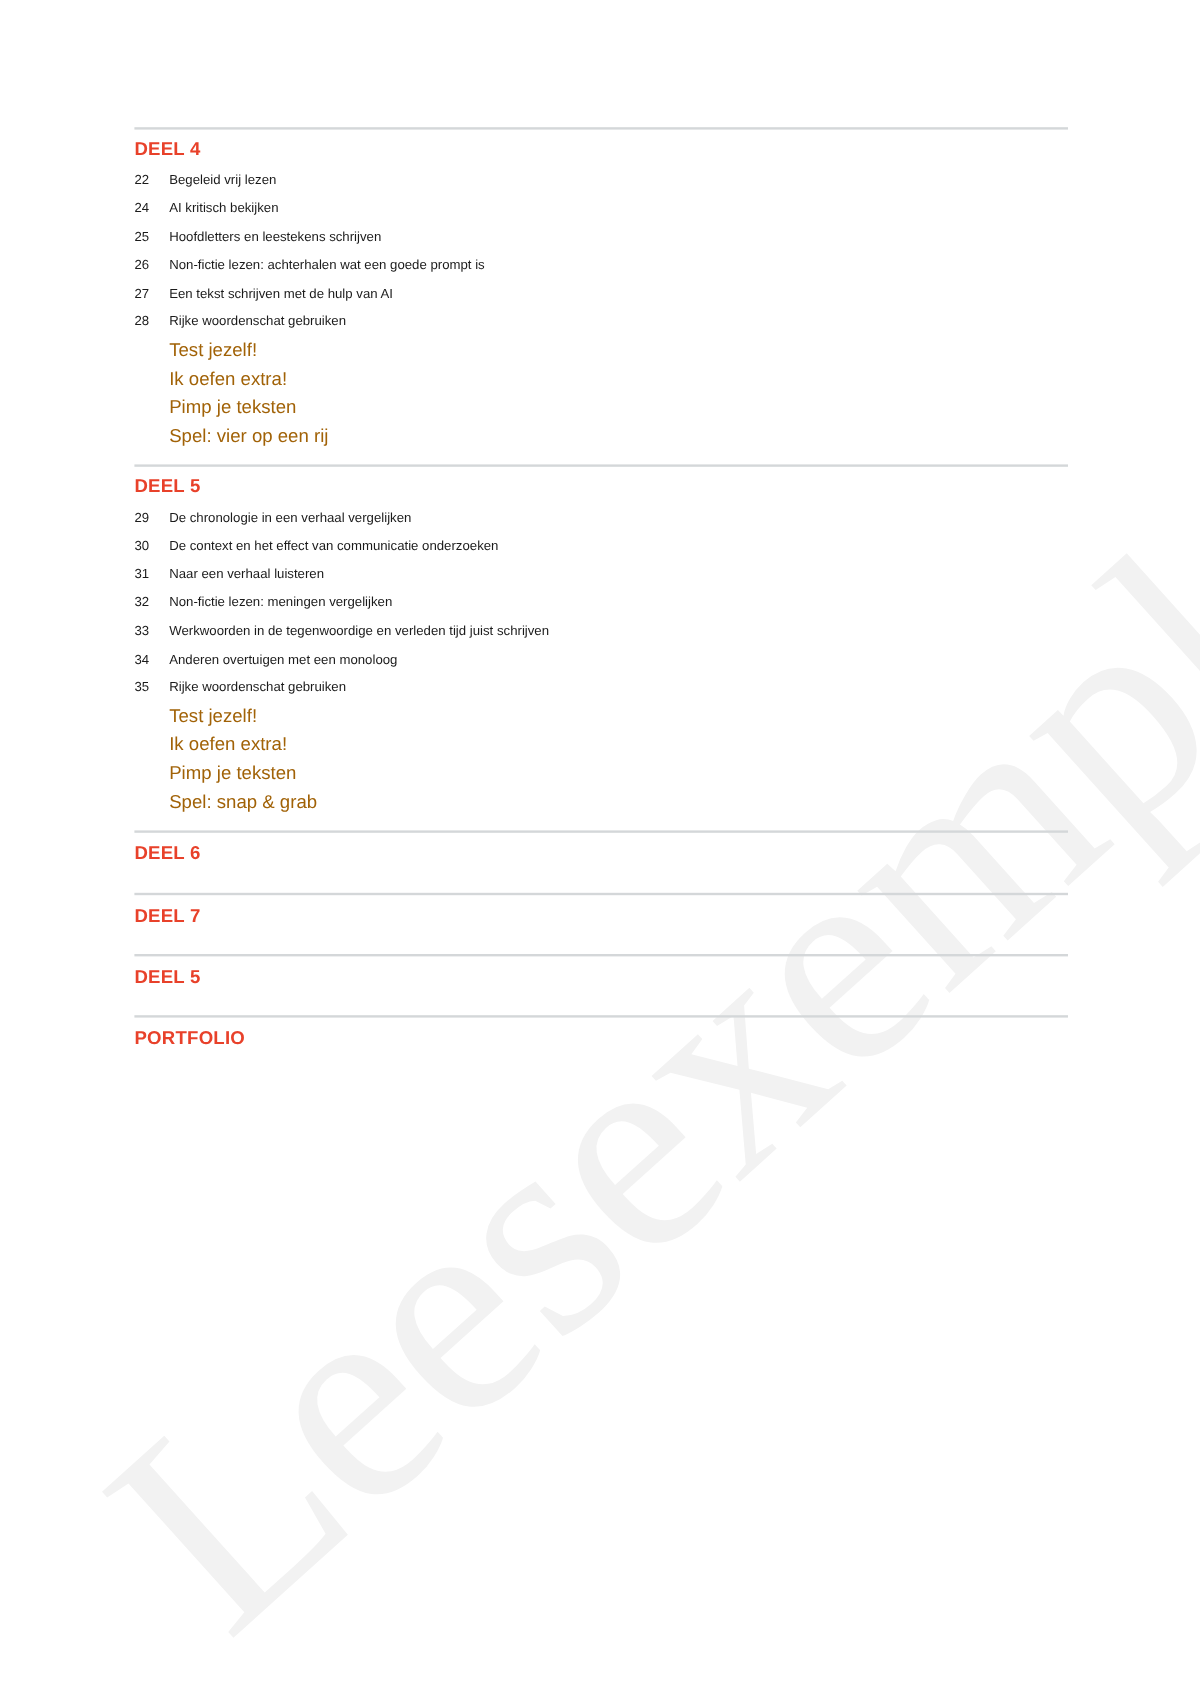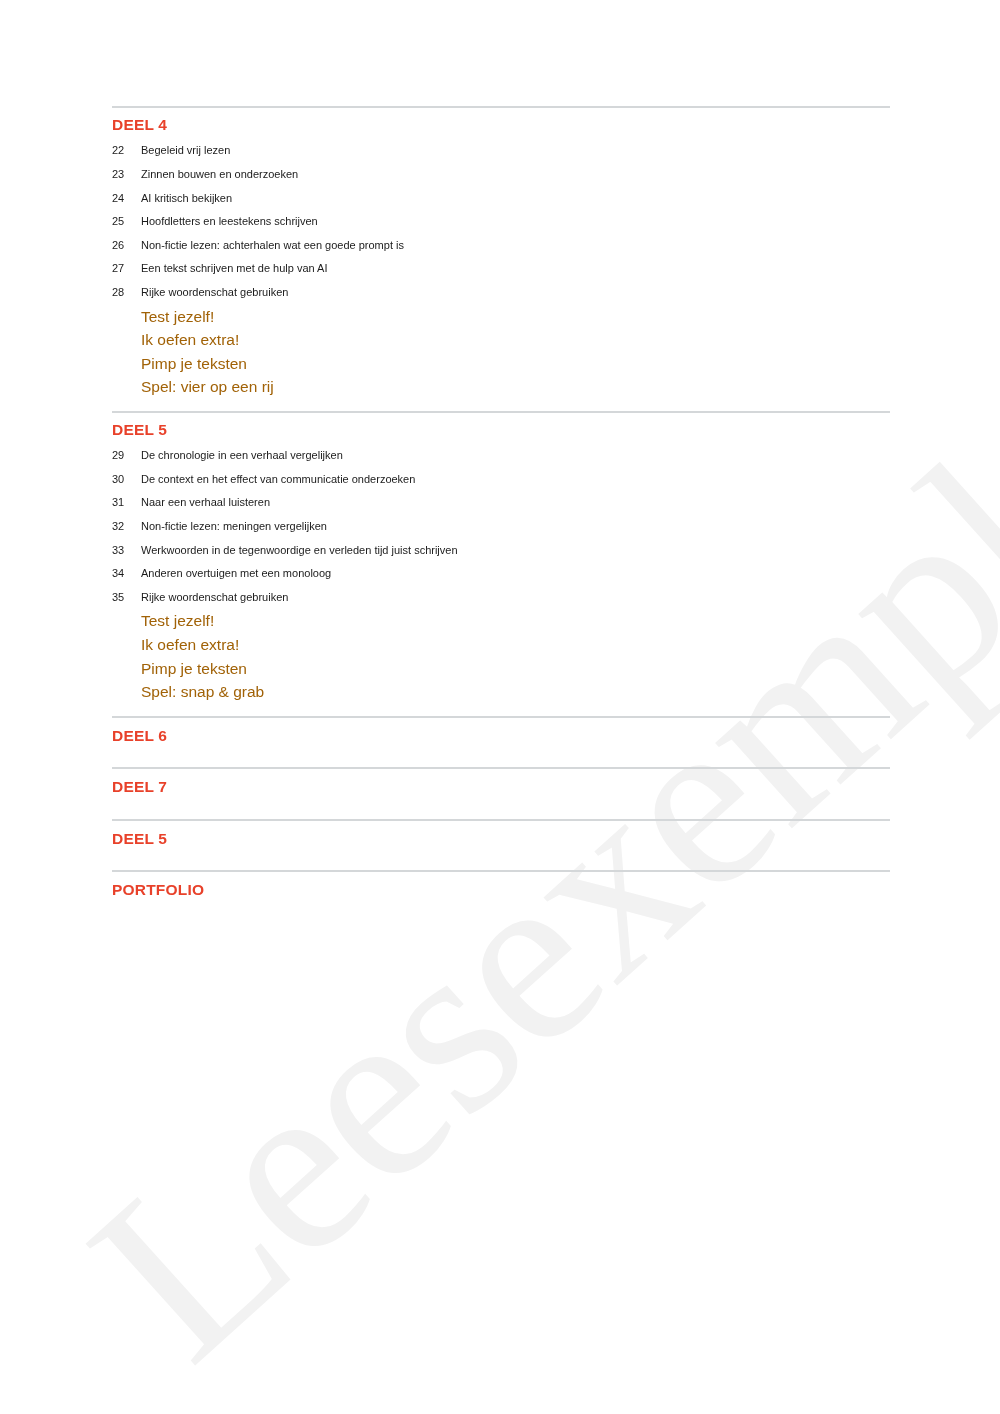--- a/index.html
+++ b/index.html
@@ -119,24 +119,20 @@
   <div id="toc">
       <div class="section">
         <div class="section-rule"></div>
         <div class="section-heading">DEEL 4</div>
         <div class="entries">
           <div class="entry">
             <span class="entry-number">22</span>
             <span class="entry-title">Begeleid vrij lezen</span>
           </div>
           <div class="entry">
-            <span class="entry-number">23</span>
-            <span class="entry-title">Zinnen bouwen en onderzoeken</span>
-          </div>
-          <div class="entry">
             <span class="entry-number">24</span>
             <span class="entry-title">AI kritisch bekijken</span>
           </div>
           <div class="entry">
             <span class="entry-number">25</span>
             <span class="entry-title">Hoofdletters en leestekens schrijven</span>
           </div>
           <div class="entry">
             <span class="entry-number">26</span>
             <span class="entry-title">Non-fictie lezen: achterhalen wat een goede prompt is</span>

